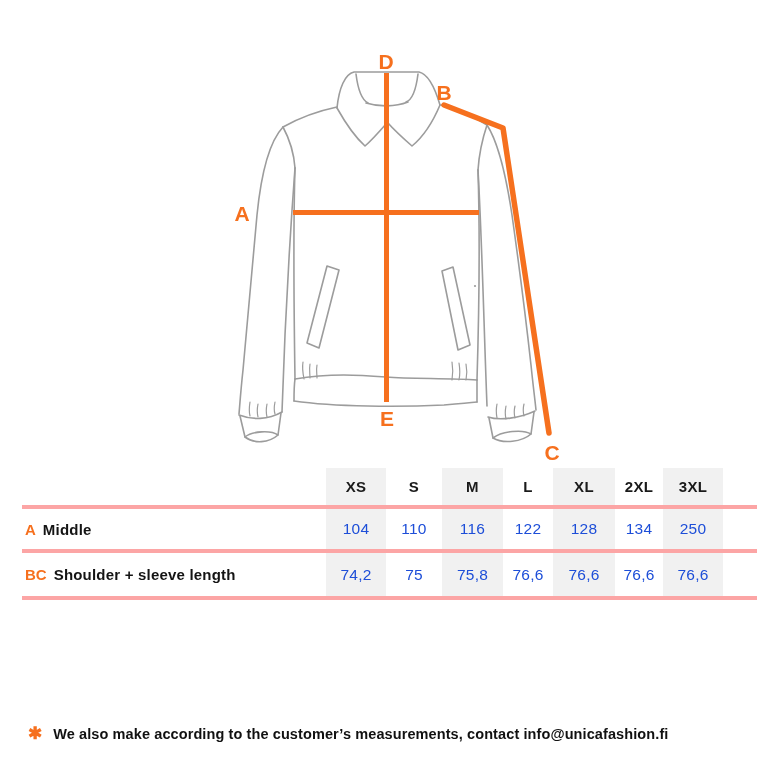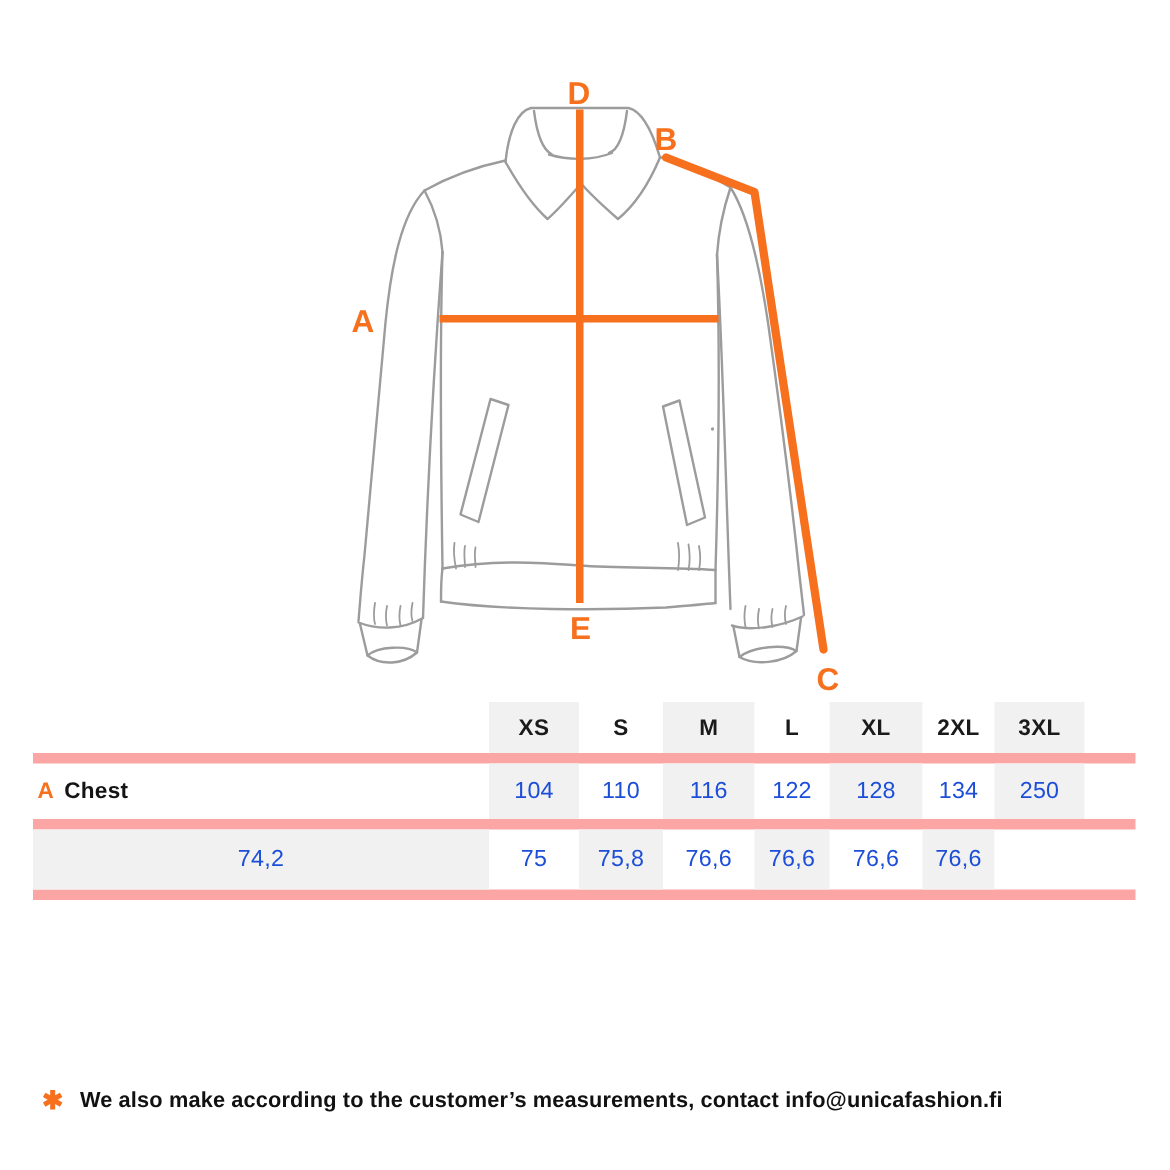--- a/index.html
+++ b/index.html
@@ -12,21 +12,21 @@
     font-family:"Liberation Sans", sans-serif;font-weight:700;font-size:21px;fill:#F6701E;
   }
 
   
   .size-table{position:absolute;left:22px;top:468px;width:735px;}
   .trow{
     display:grid;
     grid-template-columns:304px 60px 56px 61px 50px 62px 48px 60px 34px;
     align-items:center;
   }
-  .trow{border-bottom:7px solid #fca5a5;box-sizing:border-box;}
+  .trow{border-bottom:4px solid #fca5a5;box-sizing:border-box;}
   .trow.hdr{height:41px;}
   .trow.r1{height:44px;}
   .trow.r2{height:47px;}
   .trow.r3{height:43px;}
   .cell{height:100%;display:flex;align-items:center;justify-content:center;}
   .cell.shade{background:#F1F1F1;}
   .cell.hcell{font-weight:700;font-size:15px;letter-spacing:.3px;color:#1A1A1A;}
   .cell.vcell{font-size:15.5px;color:#1d4ed8;letter-spacing:.2px;}
   .cell.lab{justify-content:flex-start;padding-left:3px;font-size:15px;font-weight:700;}
   .rowkey{color:#F6701E;font-weight:800;margin-right:7px;}
@@ -116,33 +116,37 @@
       <div class="cell hcell">L</div>
       <div class="cell hcell shade">XL</div>
       <div class="cell hcell">2XL</div>
       <div class="cell hcell shade">3XL</div>
       <div class="cell"></div>
     </div>
 
     <div class="trow r1">
       <div class="cell lab">
         <span class="rowkey">A</span>
-        <span class="rowname">Chest</span>
+        <span class="rowname">Middle</span>
       </div>
       <div class="cell vcell shade">104</div>
       <div class="cell vcell">110</div>
       <div class="cell vcell shade">116</div>
       <div class="cell vcell">122</div>
       <div class="cell vcell shade">128</div>
       <div class="cell vcell">134</div>
       <div class="cell vcell shade">250</div>
       <div class="cell"></div>
     </div>
 
     <div class="trow r2">
+      <div class="cell lab">
+        <span class="rowkey">BC</span>
+        <span class="rowname">Shoulder + sleeve length</span>
+      </div>
       <div class="cell vcell shade">74,2</div>
       <div class="cell vcell">75</div>
       <div class="cell vcell shade">75,8</div>
       <div class="cell vcell">76,6</div>
       <div class="cell vcell shade">76,6</div>
       <div class="cell vcell">76,6</div>
       <div class="cell vcell shade">76,6</div>
       <div class="cell"></div>
     </div>
 

